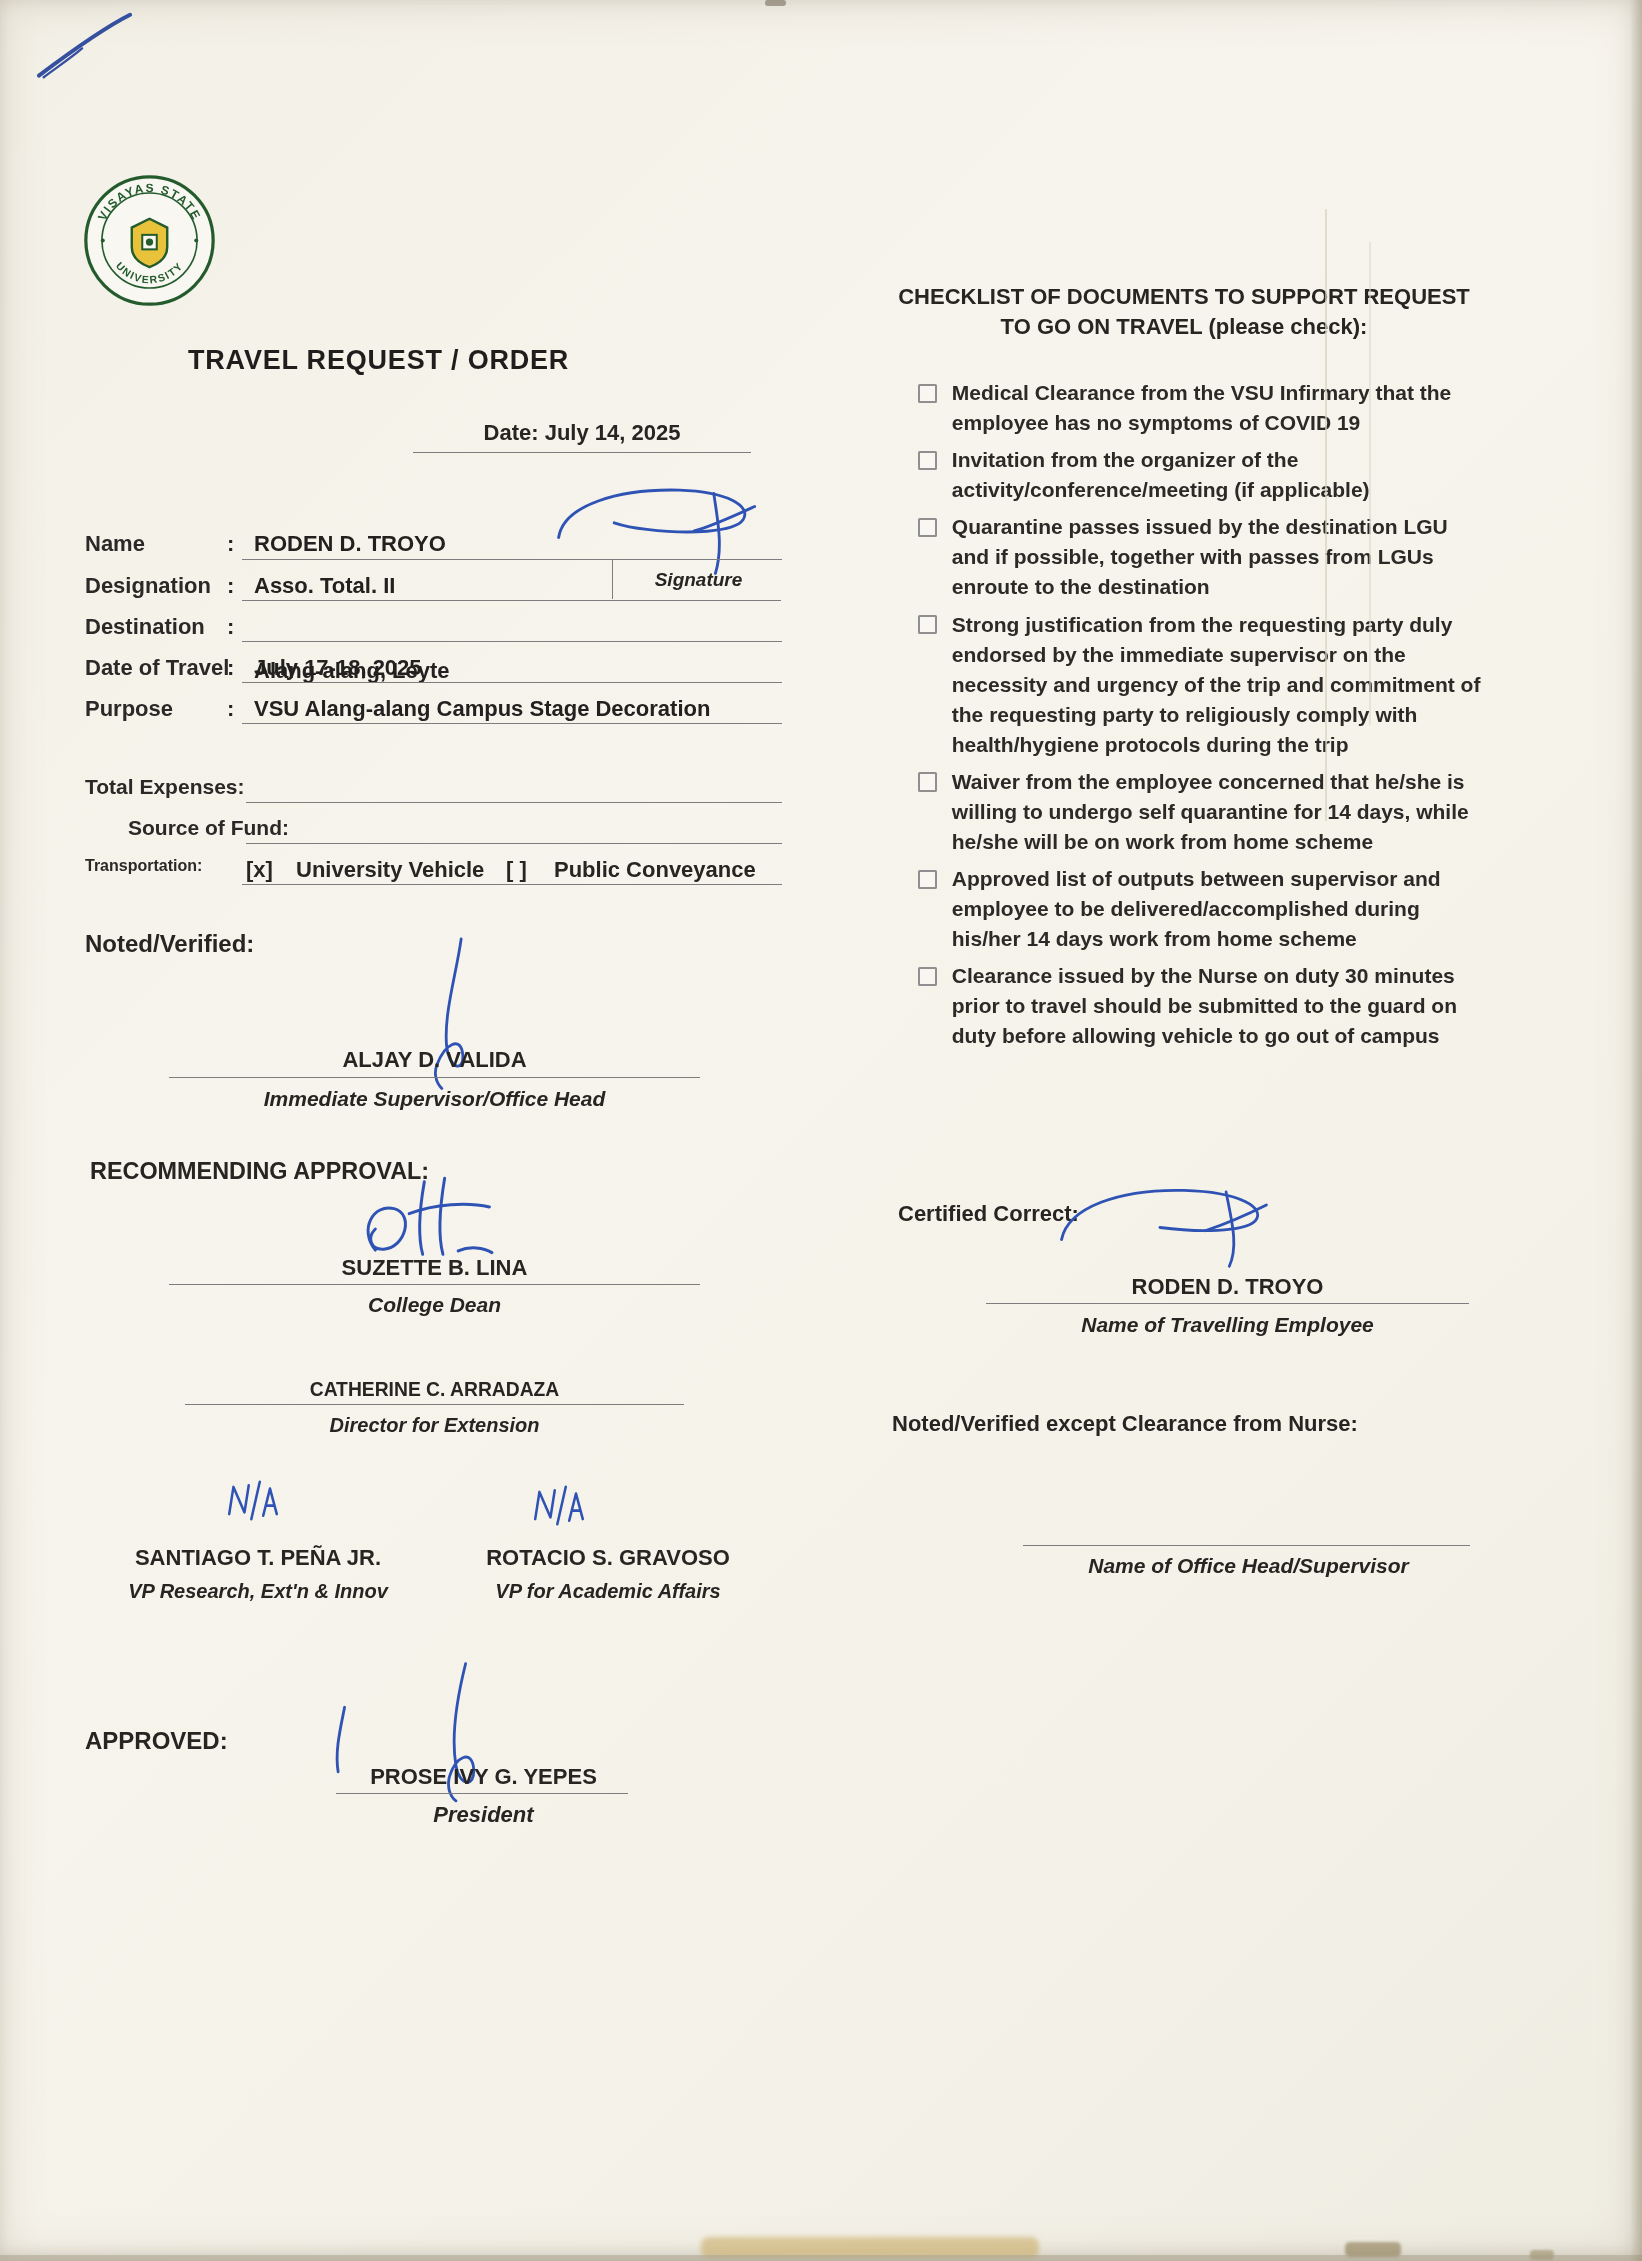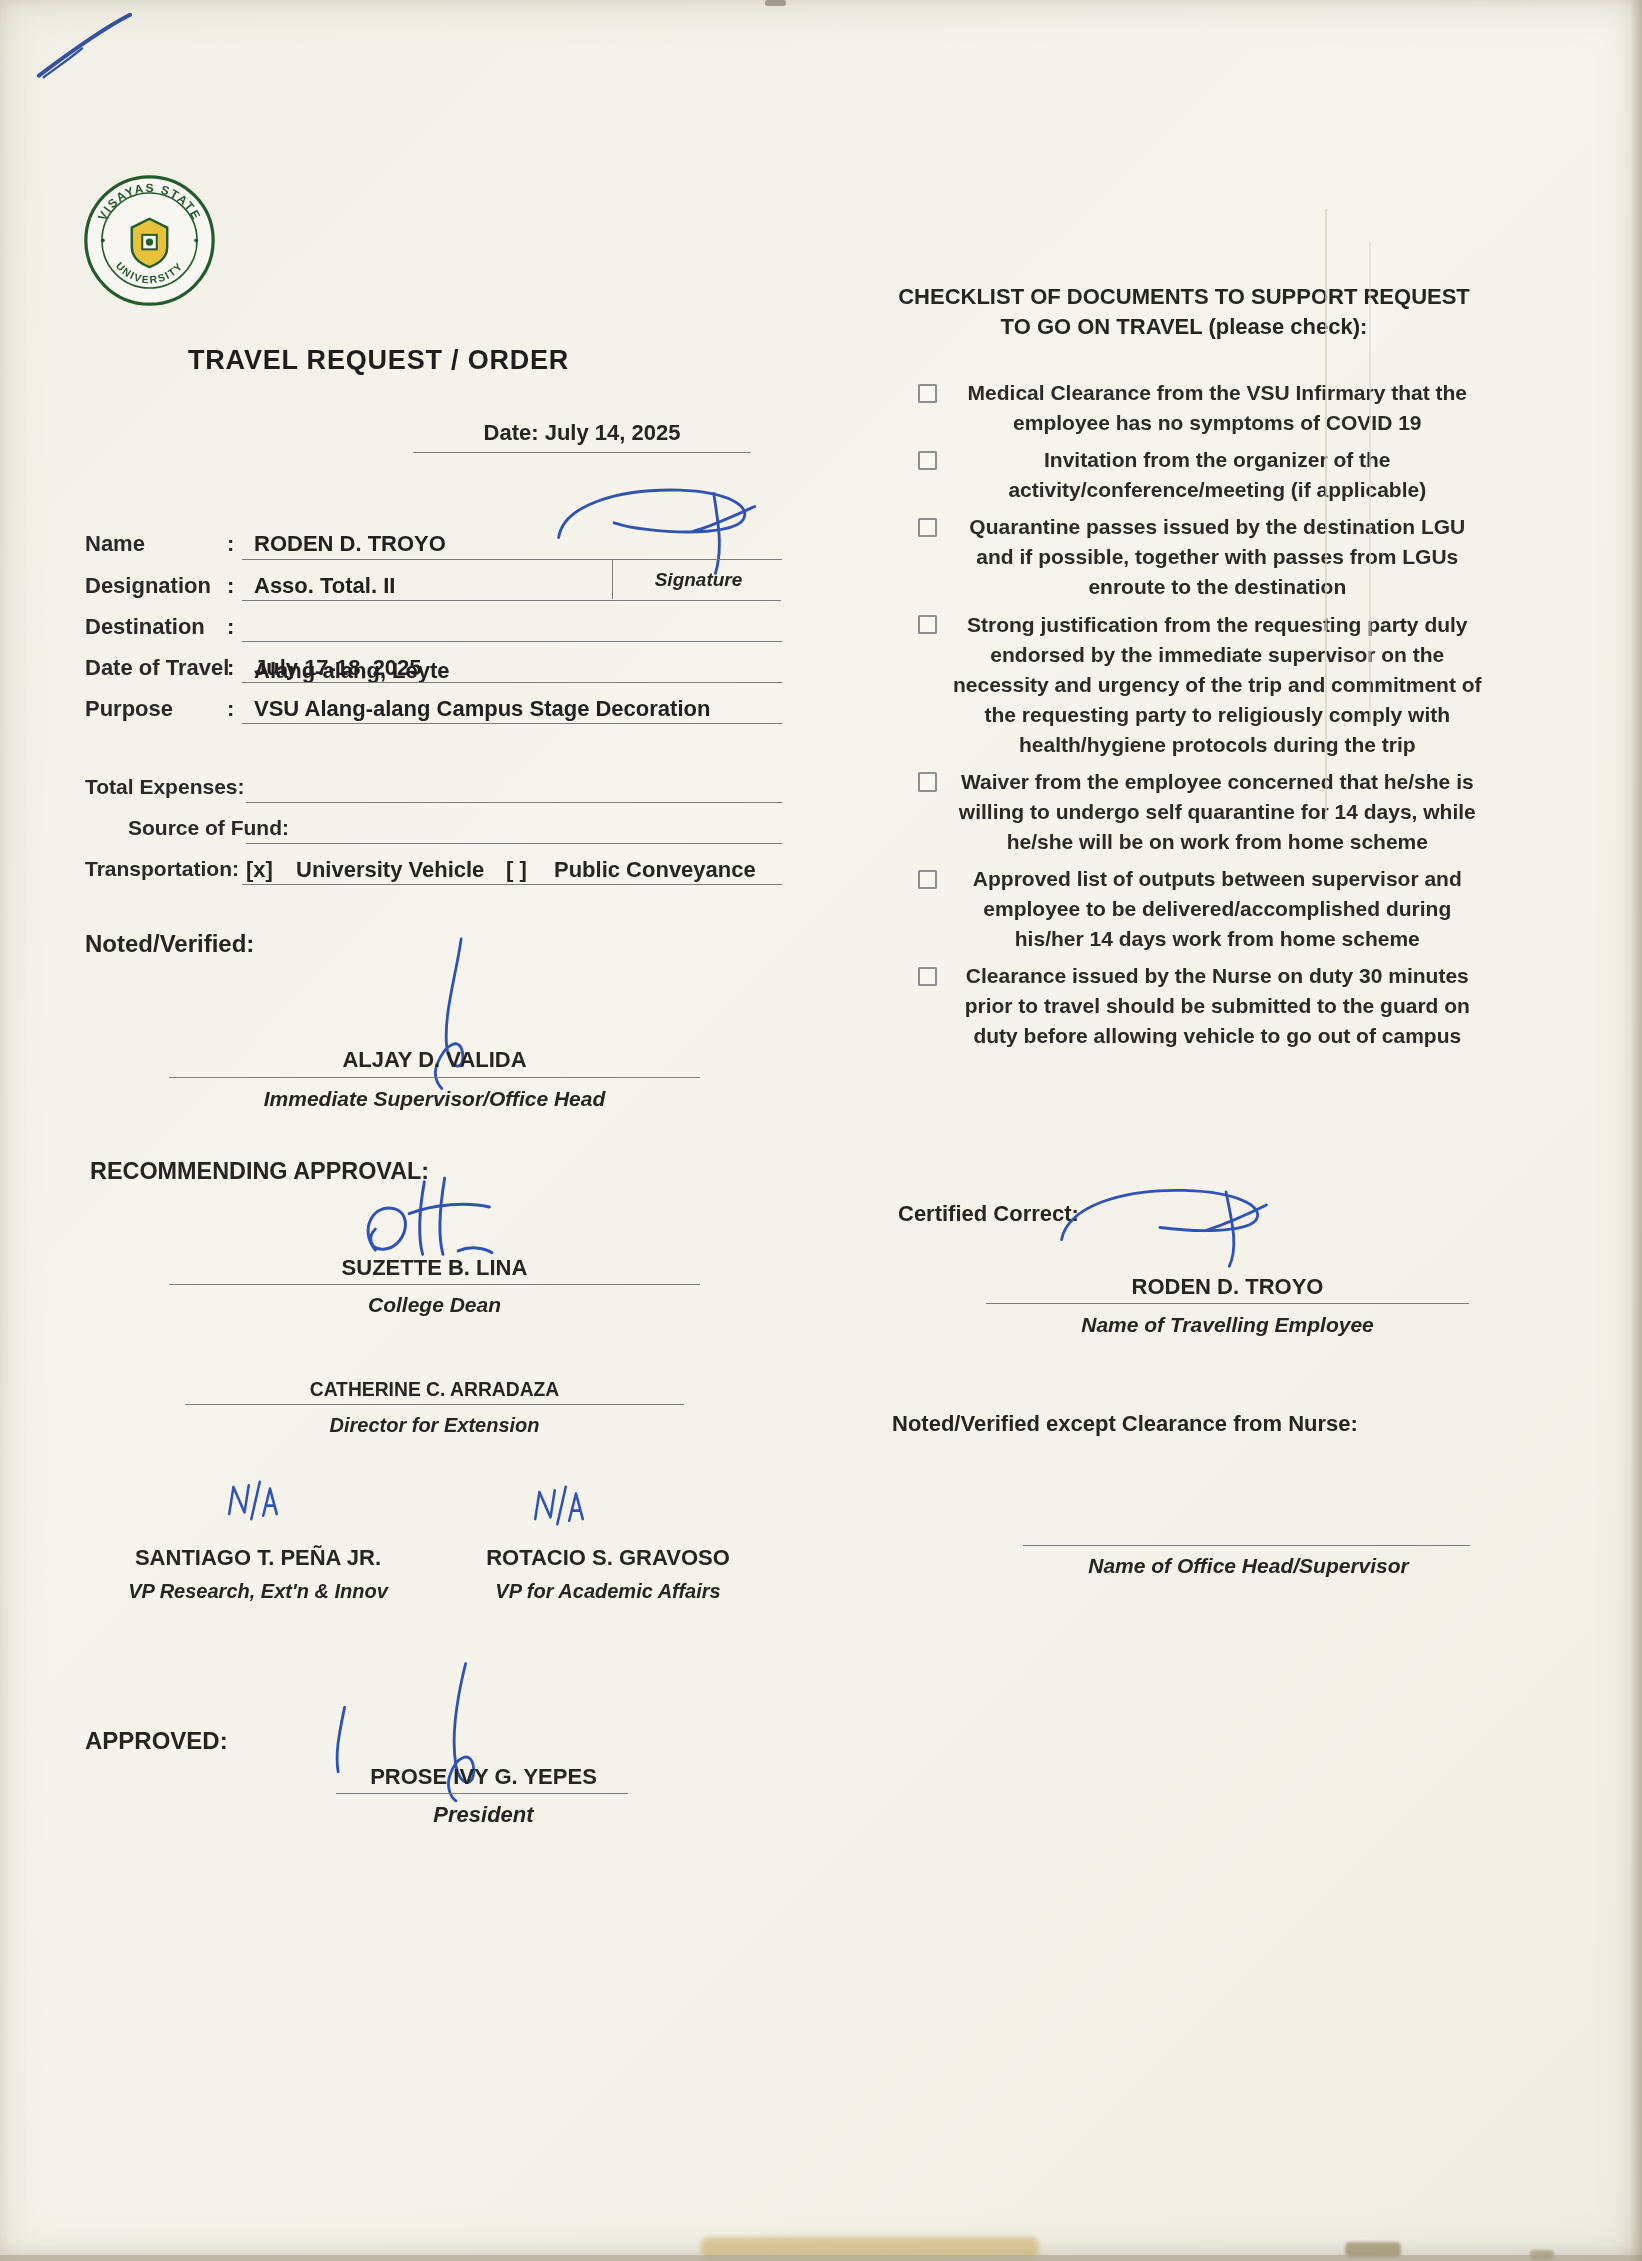--- a/index.html
+++ b/index.html
@@ -10,21 +10,21 @@
   .abs{position:absolute;}
   .b{font-weight:bold;}
   .it{font-style:italic;}
   .ctr{text-align:center;}
   .pre{white-space:pre;}
   .hr{position:absolute;height:0;border-top:1.6px solid #7d7d7d;}
   .vr{position:absolute;width:0;border-left:1.6px solid #7d7d7d;}
   .fld-label{font-size:22px;font-weight:bold;color:#2a2927;}
   .fld-colon{font-size:22px;font-weight:bold;}
   .fld-value{font-size:22px;font-weight:bold;color:#22211f;}
-  .ck-item{display:flex;margin-bottom:7.2px;text-align:center;}
+  .ck-item{display:flex;margin-bottom:7.2px;}
   .cb{width:15.3px;height:15.3px;border:2px solid #8f8f8f;border-radius:1.6px;flex:0 0 auto;margin:5.6px 14.5px 0 0;background:rgba(255,255,255,.3);}
   .ck-text{font-weight:bold;font-size:21px;line-height:30px;color:#2b2a27;width:531px;}
   svg.sig path{fill:none;stroke:#2f53b5;stroke-width:3.5;stroke-linecap:round;stroke-linejoin:round;}
   .artifact{position:absolute;pointer-events:none;}
 </style>
 </head>
 <body>
 
 <div id="page">
 
@@ -92,21 +92,21 @@
   <div class="abs fld-colon" style="left:227px;top:696px;">:</div>
   <div class="abs fld-value" style="left:254px;top:696px;">VSU Alang-alang Campus Stage Decoration</div>
   <div class="hr" style="left:242px;top:723px;width:540px;"></div>
 
   <div class="abs fld-label" style="left:85px;top:775px;font-size:21px;">Total Expenses:</div>
   <div class="hr" style="left:246px;top:802px;width:536px;"></div>
 
   <div class="abs fld-label" style="left:85px;top:816px;font-size:21px;margin-left:43px;">Source of Fund:</div>
   <div class="hr" style="left:246px;top:843px;width:536px;"></div>
 
-  <div class="abs fld-label" style="left:85px;top:857px;font-size:21px;text-align:right;">Transportation:</div>
+  <div class="abs fld-label" style="left:85px;top:857px;font-size:16px;text-align:right;">Transportation:</div>
   <div class="abs b" style="left:246px;top:857px;font-size:22px;">[x]</div>
   <div class="abs b" style="left:296px;top:857px;font-size:22px;">University Vehicle</div>
   <div class="abs b" style="left:506px;top:857px;font-size:22px;">[ ]</div>
   <div class="abs b" style="left:554px;top:857px;font-size:22px;">Public Conveyance</div>
   <div class="hr" style="left:242px;top:884px;width:540px;"></div>
 
   <div class="abs b" style="left:85px;top:930px;font-size:24px;">Noted/Verified:</div>
 
   <svg class="abs sig" style="left:407px;top:934px;" width="89" height="161" viewBox="0 0 100 200">
     <path d="M62,6 C56,50 40,100 44,140 C47,168 66,172 64,150 C62,126 42,136 32,162 C28,172 30,184 38,192"></path>

